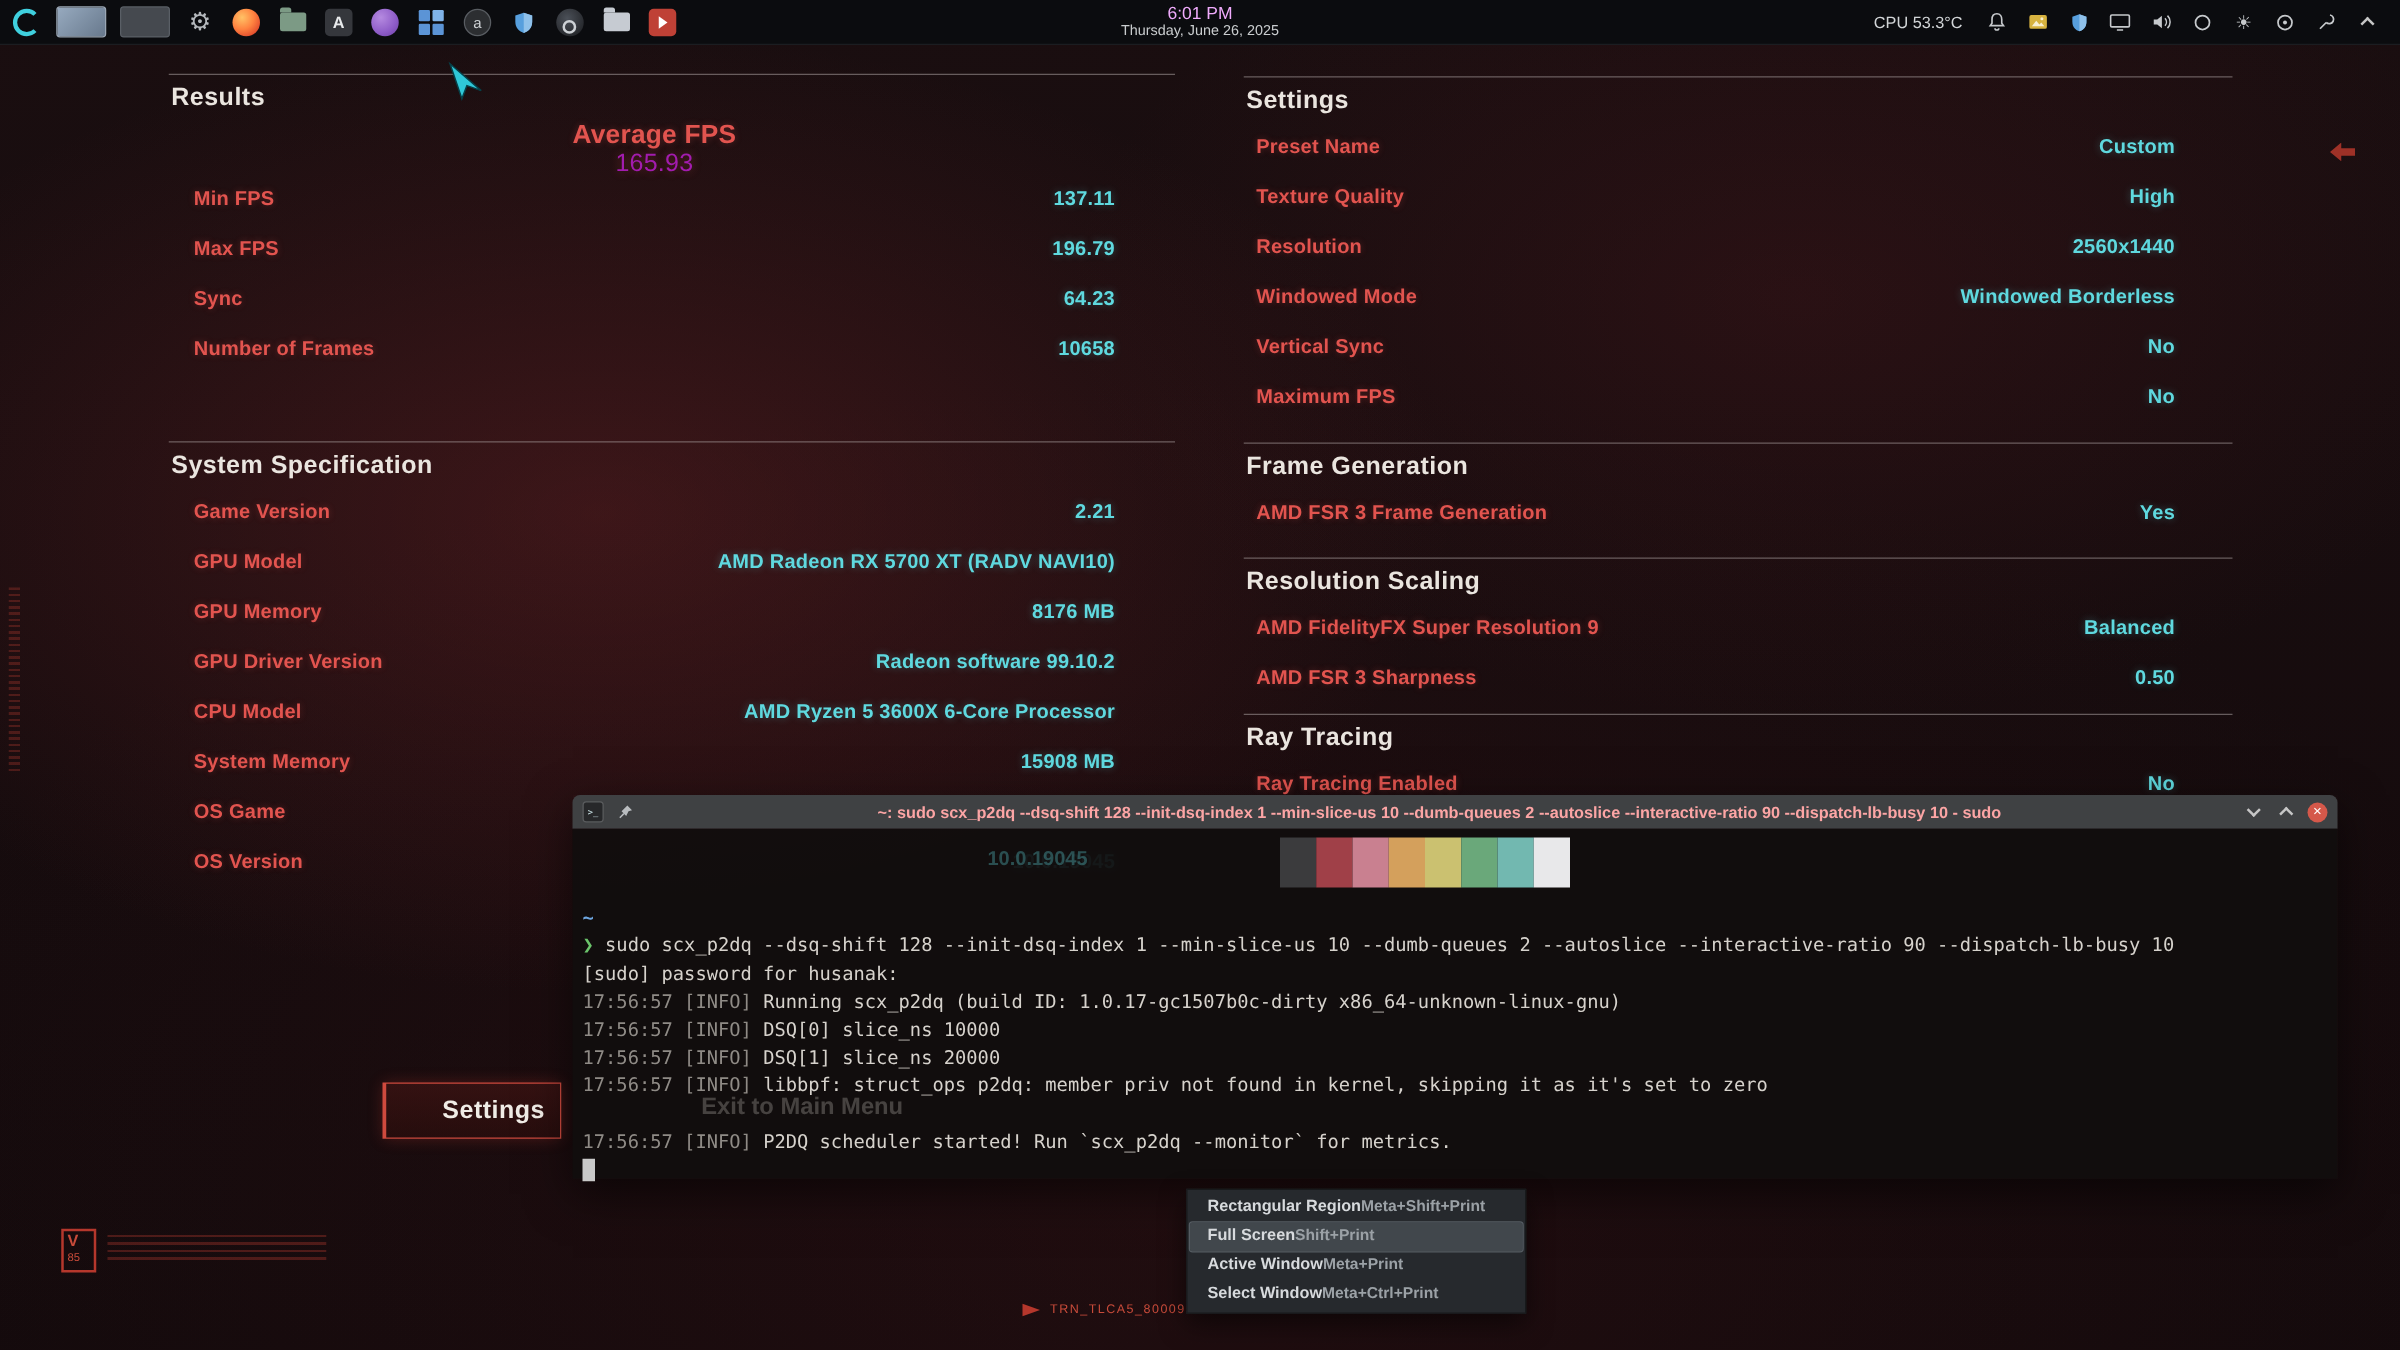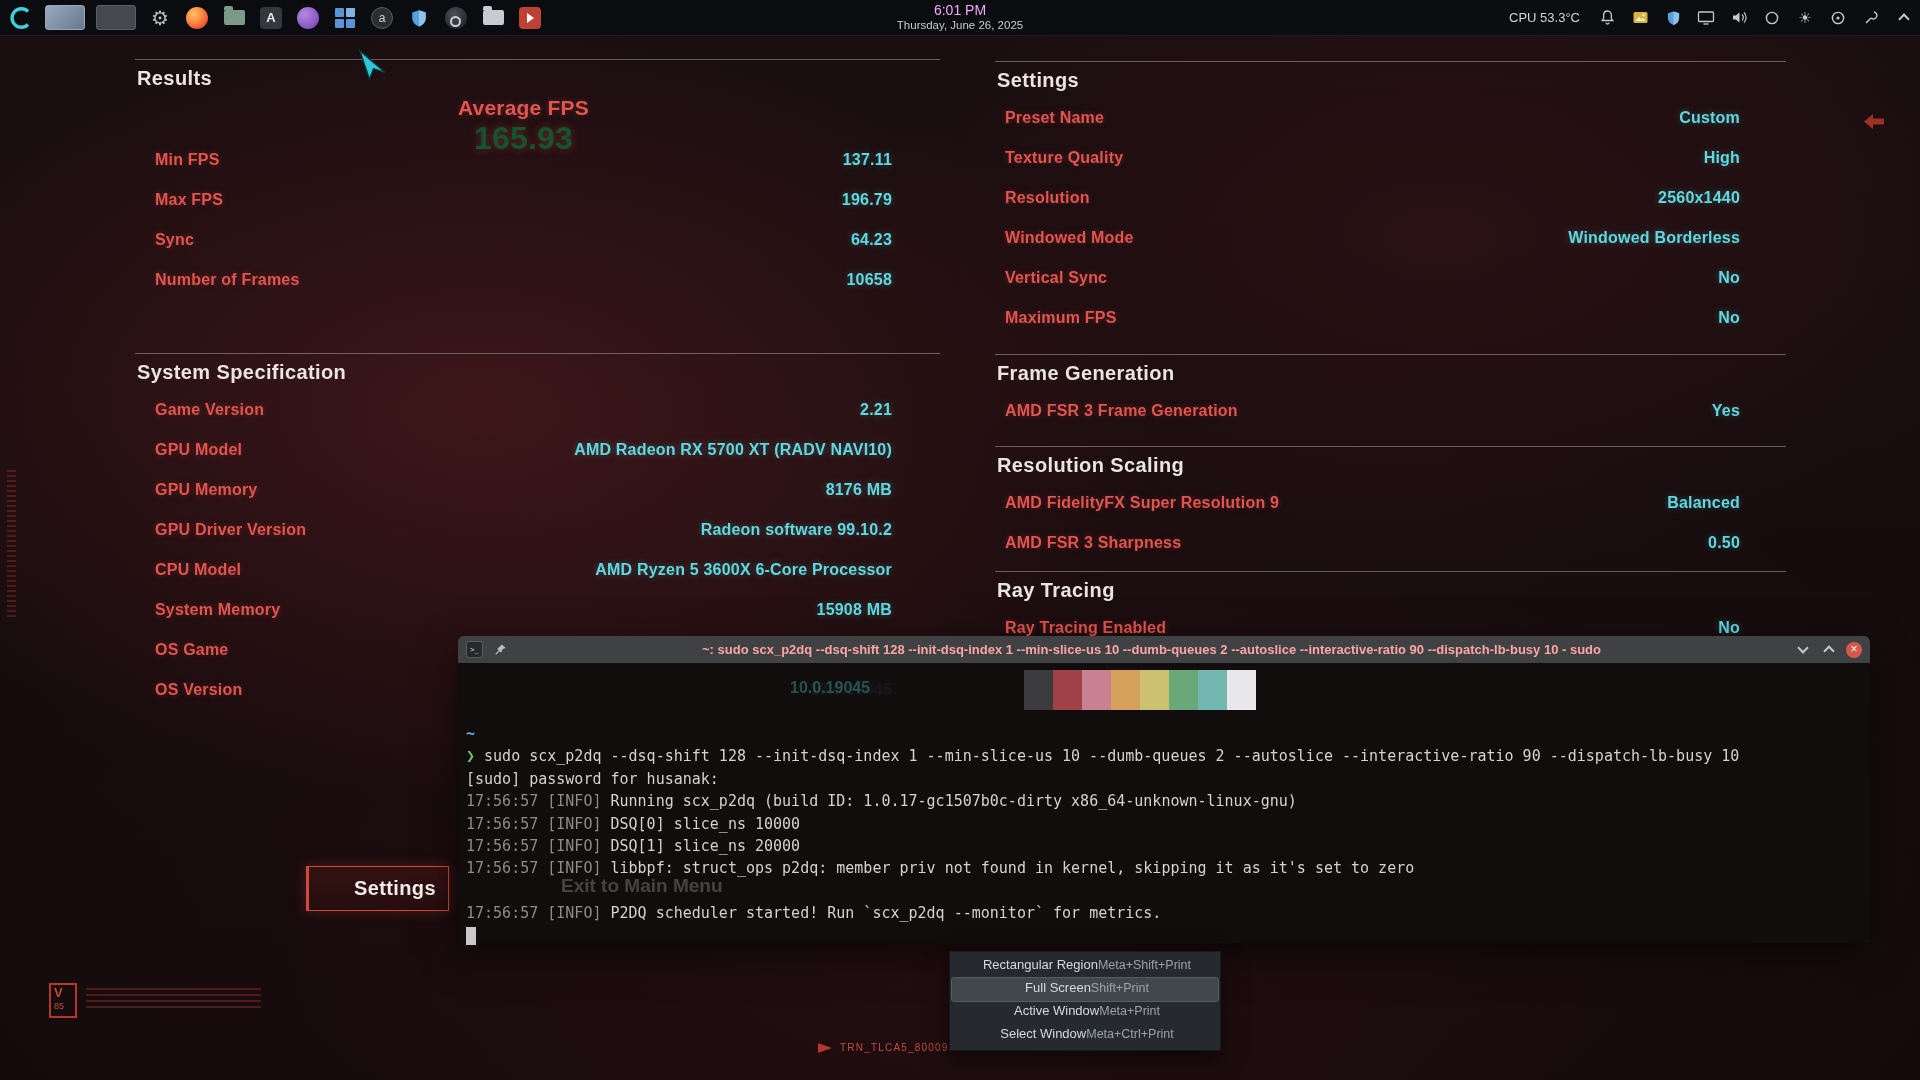--- a/index.html
+++ b/index.html
@@ -45,21 +45,21 @@
   .steam::after { content:""; position:absolute; left:5px; top:9px; width:7px; height:7px;
     border:2px solid #cdd1d5; border-radius:50%; }
   .redapp { background:#bf4136; position:relative; }
   .redapp::after { content:""; position:absolute; width:0; height:0;
     border-left:7px solid #fff; border-top:5px solid transparent; border-bottom:5px solid transparent; }
 
   .pclock { position:absolute; left:50%; transform:translateX(-50%); text-align:center; top:2px; cursor:default; }
   .ptime { font-size:14px; color:#f0abfc; line-height:16px; }
   .pdate { font-size:11.5px; color:#c9ccce; line-height:14px; }
 
-  .ptray { display:flex; align-items:center; gap:13px; padding-right:6px; }
+  .ptray { display:flex; align-items:center; gap:13px; padding-right:16px; }
   .cpu { font-size:13px; color:#d2d5d7; margin-right:4px; }
   .tico { width:20px; height:20px; display:flex; align-items:center; justify-content:center; }
   .sun-glyph { font-size:15px; color:#c6c9cc; }
   .chev { display:inline-block; width:8px; height:8px;
     border-left:2px solid #c6c6c6; border-bottom:2px solid #c6c6c6; }
   .chev.down { transform:rotate(-45deg); margin-top:-3px; }
   .chev.up { transform:rotate(135deg); margin-top:3px; }
 
   
   .bsec { position:absolute; border-top:1px solid rgba(168,158,158,0.55); }
@@ -67,21 +67,21 @@
     font-size:20px; font-weight:600; letter-spacing:0.4px; color:#eae5df; }
   .brow { height:40px; display:flex; align-items:center; justify-content:space-between;
     padding:0 48px 0 20px; }
   .brow-r { padding:0 46px 0 10px; }
   .lbl { color:#e2544f; font-size:16px; font-weight:600; letter-spacing:0.2px;
     text-shadow:0 0 6px rgba(226,84,79,0.28); }
   .val { color:#5fd9df; font-size:16px; font-weight:700; letter-spacing:0.2px;
     text-shadow:0 0 7px rgba(95,217,223,0.33); }
   .avg-row { height:44px;flex-direction:column; }
   .avg-lbl { font-size:21px; font-weight:700; }
-  .avg-val { font-size:32px; font-weight:700; color:#14532d; text-shadow:0 0 8px rgba(226,84,79,0.35); }
+  .avg-val { font-size:20px; font-weight:400; color:#a21caf; text-shadow:0 0 8px rgba(226,84,79,0.35); }
 
   .game-settings-btn { position:absolute; left:306px; top:866px; width:143px; height:45px;
     border:1px solid #cf4a3e; border-left:3px solid #cf4a3e;
     background:linear-gradient(rgba(74,22,20,0.55), rgba(48,14,12,0.55));
     box-shadow:0 0 12px rgba(205,60,50,0.3);
     display:flex; align-items:center; justify-content:flex-end; padding-right:12px;
     color:#f0ece6; font-size:20px; font-weight:700; letter-spacing:0.4px; }
 
   
   .v85 { position:absolute; left:49px; top:983px; width:28px; height:35px;
@@ -126,22 +126,22 @@
   .cursorblk { display:inline-block; width:10px; height:18px; background:#c9c9c9; vertical-align:middle; }
   .ghost1 { position:absolute; left:332px; top:16px; font-family:"Liberation Sans",sans-serif;
     font-size:16px; font-weight:700; color:rgba(95,217,223,0.32); }
   .ghost2 { position:absolute; left:103px; top:212px; font-family:"Liberation Sans",sans-serif;
     font-size:19px; font-weight:600; color:rgba(225,220,214,0.26); }
 
   
   .ctxmenu { position:absolute; left:949px; top:951px; width:272px; z-index:30;
     background:#26292d; border:1px solid #17191b; box-shadow:0 8px 20px rgba(0,0,0,0.55);
     padding:3px 2px; }
-  .ctxitem { height:23px; display:flex; align-items:center; justify-content:center;
-    padding:0 10px 4px 14px; font-size:13px; color:#d7dadd; }
+  .ctxitem { height:23px; display:flex; align-items:center; justify-content:flex-start;
+    padding:0 10px 4px 14px; font-size:13px; color:#d7dadd;font-weight:bold; }
   .ctxitem .sc { color:#9ba1a6; font-size:12.5px; }
   .ctxitem.hl { background:#41474c; border-radius:2px; outline:1px solid #555c62; }
 
   
   .mcursor { position:absolute; left:357px; top:49px; z-index:50; }
 
   svg { display:block; }
 </style>
 </head>
 <body>

